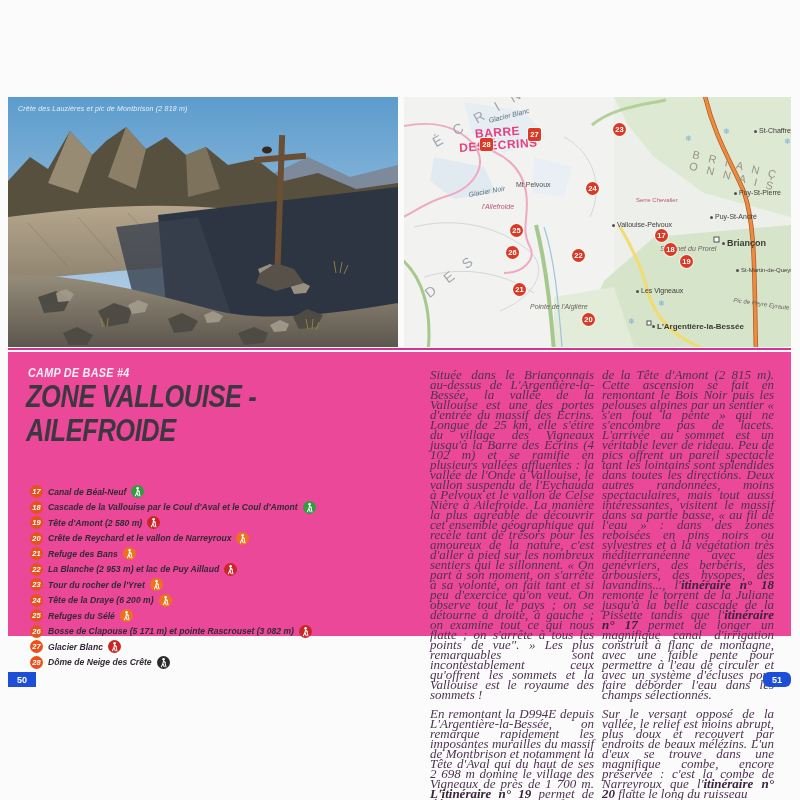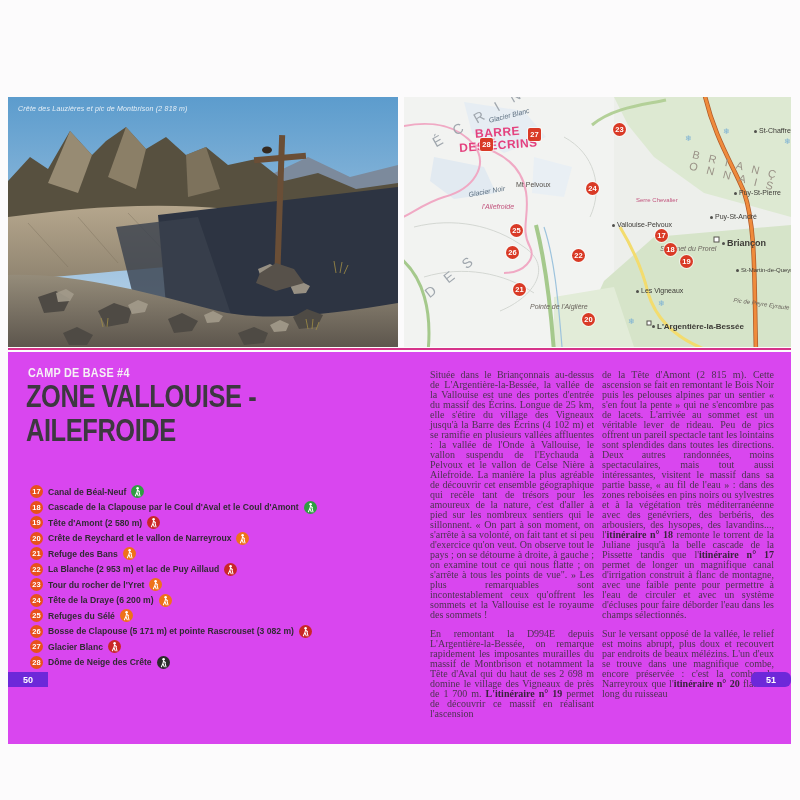--- a/index.html
+++ b/index.html
@@ -17,40 +17,40 @@
   .map-label{position:absolute;white-space:nowrap;transform-origin:left top;line-height:1;}
   .map-town{position:absolute;white-space:nowrap;color:#3c3a36;line-height:1;}
   .map-town .dot{display:inline-block;width:3px;height:3px;background:#50504c;border-radius:50%;margin-right:2px;vertical-align:middle;}
   .marker{position:absolute;width:13px;height:13px;background:#d93a26;color:#fff;font-size:7.5px;
        font-weight:bold;display:flex;align-items:center;justify-content:center;
        box-shadow:0 0 0 1px rgba(255,255,255,.6);}
   .flake{position:absolute;color:#7ab0d4;font-size:8px;line-height:1;}
   
   .rule{position:absolute;left:8px;top:348px;width:783px;height:2px;background:#d6338a;}
   
-  .section{position:absolute;left:8px;top:352px;width:783px;height:392px;background:#d946ef;}
+  .section{position:absolute;left:8px;top:352px;width:783px;height:284px;background:#ec4899;font-style:italic;}
   .kicker{position:absolute;left:20px;top:14px;color:#f6f0f5;font-weight:bold;font-size:12px;
        letter-spacing:.3px;transform:scaleX(.9);transform-origin:left top;}
   .title{position:absolute;left:18px;top:28px;color:#3d3840;font-weight:bold;font-size:31px;
        line-height:34px;letter-spacing:-.5px;transform:scaleX(.82);transform-origin:left top;white-space:nowrap;}
   .routes{position:absolute;left:22px;top:133px;width:380px;}
   .route-row{display:flex;align-items:center;height:13px;margin-bottom:2.5px;}
   .route-num{flex:0 0 13px;width:13px;height:13px;border-radius:50%;background:#e8511c;color:#fff;
        font-size:7.5px;font-weight:bold;display:flex;align-items:center;justify-content:center;margin-right:5px;}
   .route-label{font-size:8.6px;font-weight:bold;color:#322a34;margin-right:5px;white-space:nowrap;}
   .diff{flex:0 0 13px;width:13px;height:13px;border-radius:50%;display:flex;align-items:center;justify-content:center;}
   .diff svg{display:block;}
   .col{position:absolute;top:18px;}
-  .col p{font-family:"Liberation Serif",serif;font-size:10px;line-height:10px;text-align:justify;
+  .col p{font-family:"Liberation Serif",serif;font-size:13px;line-height:10px;text-align:justify;
        color:#4c3350;margin:0 0 9px 0;}
   .col p b{color:#39243d;}
   #col2{left:422px;width:164px;}
   #col3{left:594px;width:172px;}
   
-  .pageno{position:absolute;top:672px;width:40px;height:15px;background:#6d28d9;color:#fff;
+  .pageno{position:absolute;top:672px;width:28px;height:15px;background:#1d4ed8;color:#fff;
        font-size:9px;font-weight:bold;display:flex;align-items:center;justify-content:center;}
   #pn-left{left:8px;} #pn-right{right:9px;border-radius:6px;}
 </style>
 </head>
 <body>
 
 <div class="photo">
   <svg viewBox="0 0 390 250" width="390" height="250" preserveAspectRatio="none">
     <defs>
       <linearGradient id="sky" x1="0" y1="0" x2="0" y2="1">
@@ -203,21 +203,21 @@
         <span class="route-label">Canal de Béal-Neuf</span>
         <span class="diff" style="background: rgb(47, 158, 65);">
           <svg viewBox="0 0 12 12" width="11" height="11">
             <circle cx="6.1" cy="2.5" r="1.4" fill="#fff"></circle>
             <path d="M6.1,3.9 L5.3,7.1 L3.7,10.6 M5.3,7.1 L6.8,10.6 M6.1,4.6 L8.1,6 M8.7,10.8 L7.4,5.4" stroke="#fff" stroke-width="1.1" fill="none" stroke-linecap="round"></path>
           </svg>
         </span>
       </div>
       <div class="route-row">
         <span class="route-num" style="background: rgb(232, 81, 28);">18</span>
-        <span class="route-label">Cascade de la Clapouse par le Coul d'Aval et le Coul d'Amont</span>
+        <span class="route-label">Cascade de la Vallouise par le Coul d'Aval et le Coul d'Amont</span>
         <span class="diff" style="background: rgb(47, 158, 65);">
           <svg viewBox="0 0 12 12" width="11" height="11">
             <circle cx="6.1" cy="2.5" r="1.4" fill="#fff"></circle>
             <path d="M6.1,3.9 L5.3,7.1 L3.7,10.6 M5.3,7.1 L6.8,10.6 M6.1,4.6 L8.1,6 M8.7,10.8 L7.4,5.4" stroke="#fff" stroke-width="1.1" fill="none" stroke-linecap="round"></path>
           </svg>
         </span>
       </div>
       <div class="route-row">
         <span class="route-num" style="background: rgb(232, 81, 28);">19</span>
         <span class="route-label">Tête d'Amont (2 580 m)</span>

